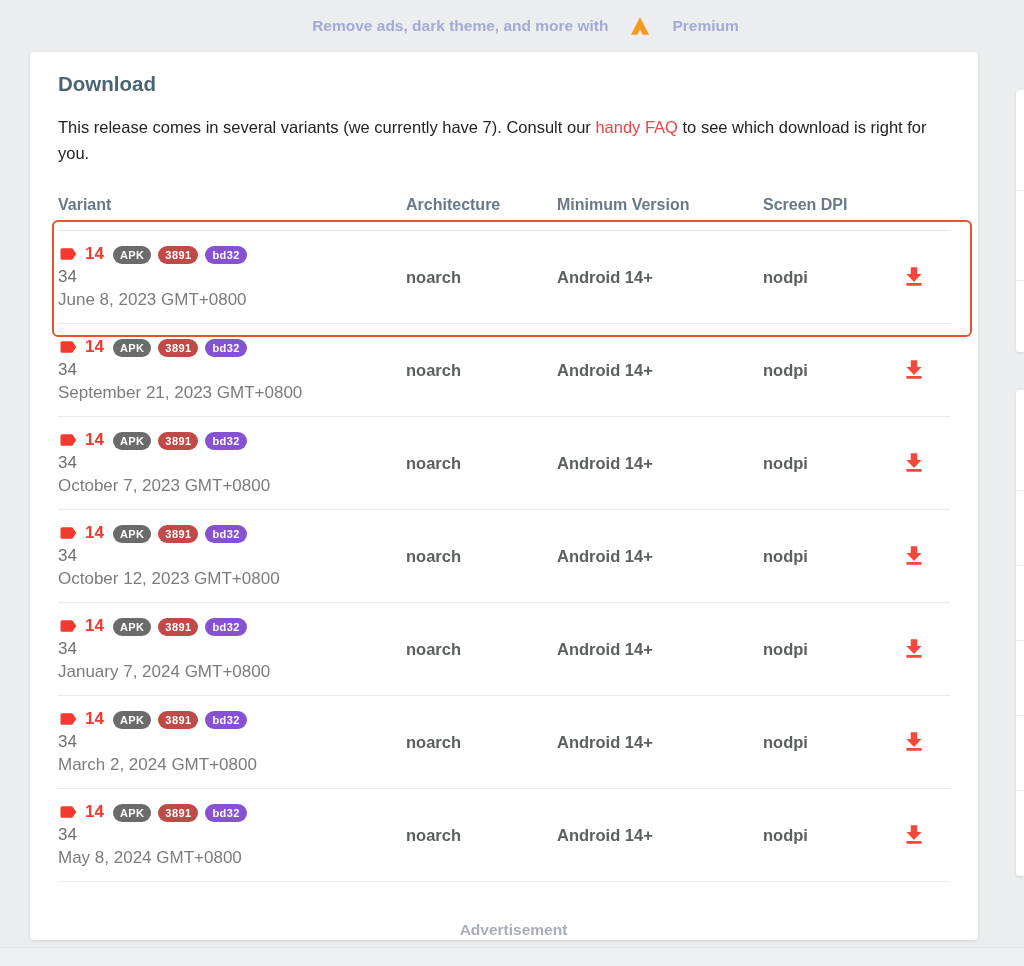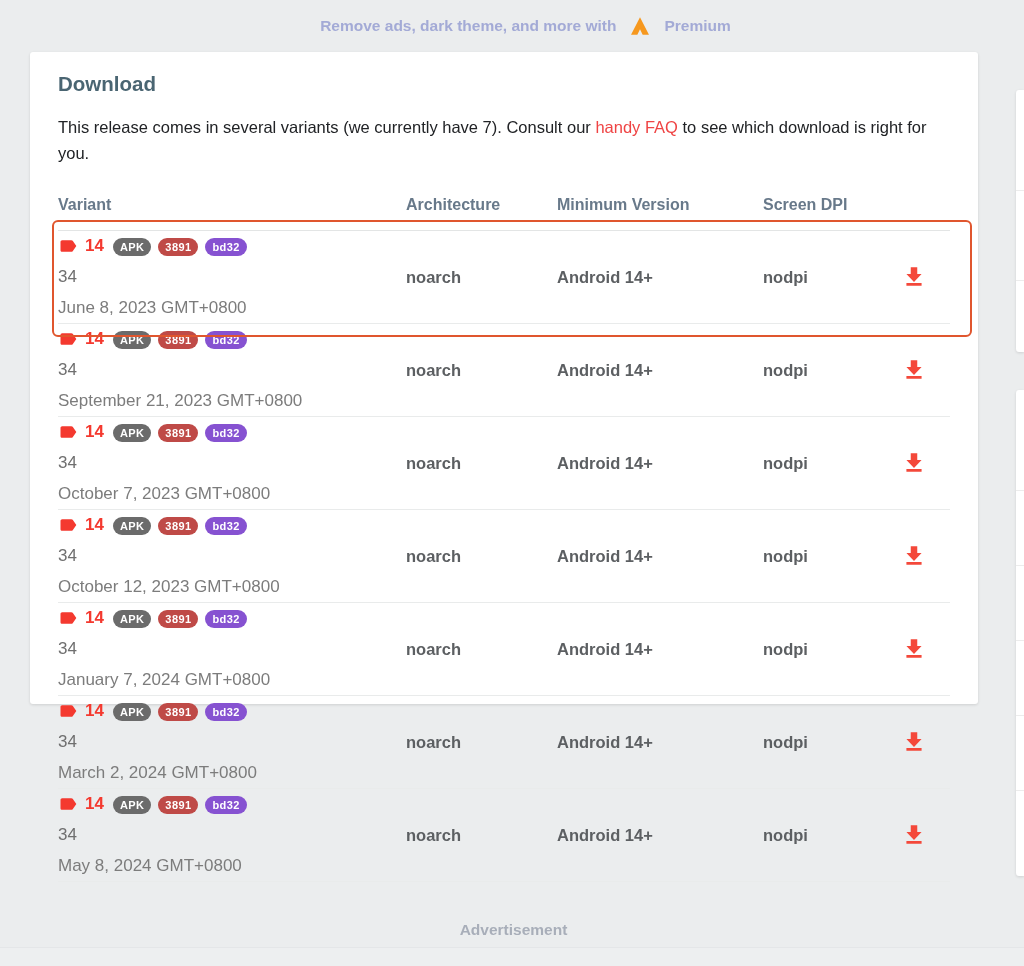--- a/index.html
+++ b/index.html
@@ -8,30 +8,30 @@
     font-family:"Liberation Sans", sans-serif;
     background:#ebedee;
     position:relative;
     overflow:hidden;
   }
 
   
   .premium-bar {
     height:52px;
     display:flex; align-items:center; justify-content:center;
-    gap:12px;
+    gap:20px;
     color:#a3aad6;
     font-size:15.5px; font-weight:700;padding-left:27px;
   }
   .premium-logo { width:22px; height:22px; display:inline-block; margin:0 1px; }
 
   
   .card {
     position:absolute; left:30px; top:52px;
-    width:948px; height:652px;
+    width:948px; height:888px;
     background:#ffffff;
     border-radius:3px;
     box-shadow:0 1px 3px rgba(0,0,0,0.12);
     padding:20px 28px 22px 28px;
   }
   .card h2 {
     color:#4a6572; font-size:20.5px; font-weight:700;
     margin-bottom:18px;
   }
   .intro {
@@ -53,21 +53,21 @@
   }
   .t-head span {
     color:#68798a; font-size:16px; font-weight:700;
   }
   .v-row {
     height:93px;
     border-bottom:1px solid #e9ebeb;
     position:relative;
   }
   .v-row .cell-mid { color:#5c5f62; font-size:16.5px; font-weight:700; }
-  .variant-cell { display:flex; flex-direction:column; justify-content:center; gap:11px; }
+  .variant-cell { display:flex; flex-direction:column; justify-content:center; gap:3px; }
   .badge-line { display:flex; align-items:center; }
   .tag-icon { width:20px; height:20px; margin-right:7px; flex:0 0 auto; }
   .api-level { color:#f4392f; font-size:17px; font-weight:700; margin-right:9px; }
   .badge {
     display:inline-block; color:#fff;
     font-size:11px; font-weight:700; letter-spacing:0.4px;
     padding:3px 7px 2px 7px; border-radius:9px; margin-right:7px;
     line-height:13px;
   }
   .version-num { color:#6f6f6f; font-size:17px; }

